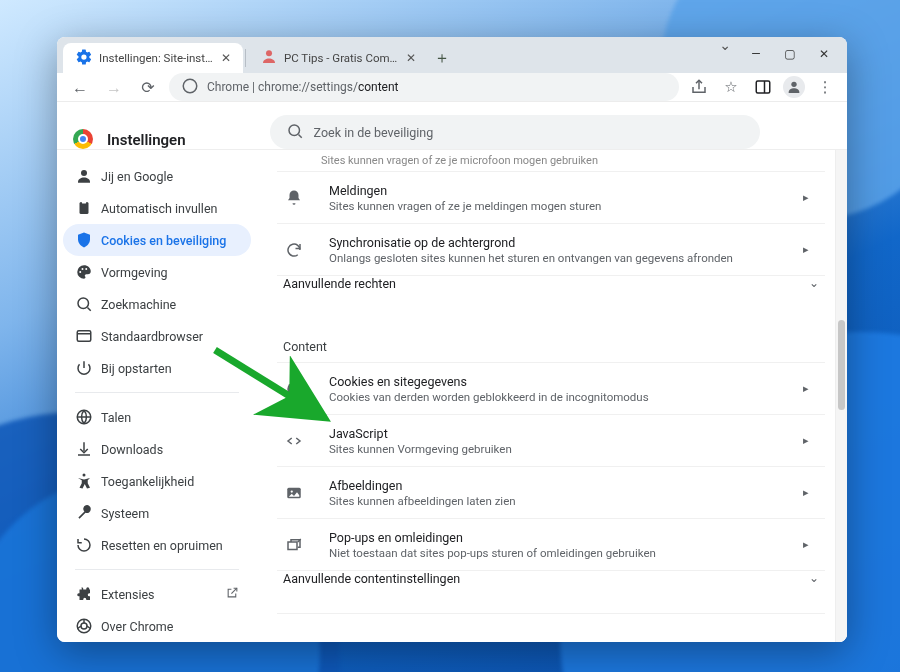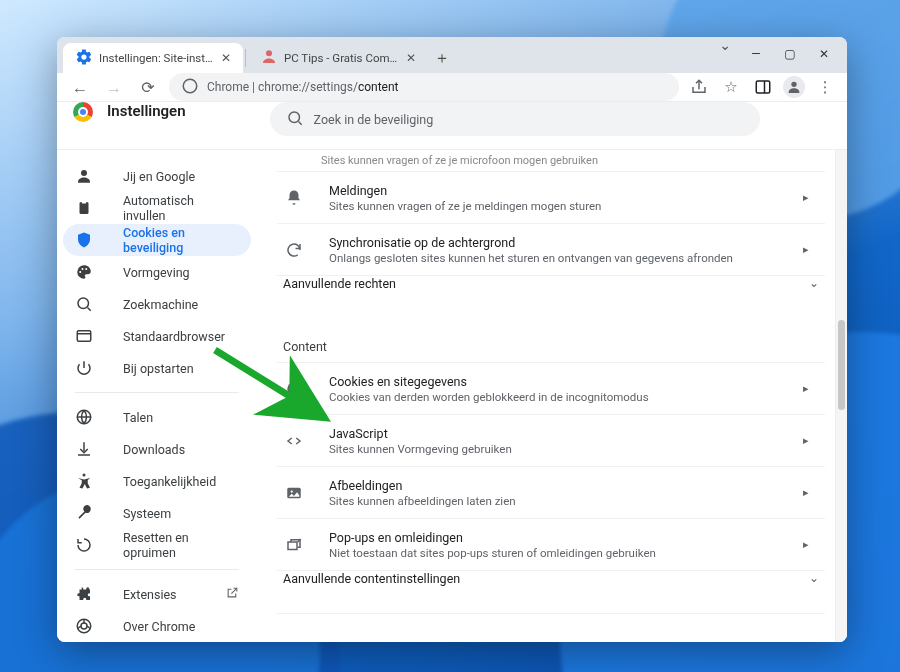--- a/index.html
+++ b/index.html
@@ -40,32 +40,32 @@
   .toolbar { display:flex; align-items:center; height:36px; background:#fff; padding:0 10px; gap:8px; border-bottom:1px solid #ececec;}
   .navbtn { width:26px; height:26px; display:flex; align-items:center; justify-content:center; color:#5f6368; font-size:16px;}
   .navbtn.disabled { color:#c5c5c5; }
   .omnibox { flex:1; display:flex; align-items:center; height:28px; background:#f1f3f4; border-radius:14px; padding:0 12px; gap:8px; font-size:12px; color:#5f6368;}
   .omnibox .addr .pref { color:#5f6368;}
   .omnibox .addr .path { color:#202124;}
   .tbicon { width:24px; height:24px; display:flex; align-items:center; justify-content:center; color:#5f6368; font-size:15px;}
   .avatar { width:22px; height:22px; border-radius:50%; background:#e8eaed; display:flex; align-items:center; justify-content:center; }
 
   .page { flex:1; display:flex; flex-direction:column; position:relative; background:#fff;}
-  .page-header { display:flex; align-items:flex-start; height:48px; padding:0 16px 0 16px; gap:14px; border-bottom:1px solid #eee;}
+  .page-header { display:flex; align-items:flex-end; height:48px; padding:0 16px 0 16px; gap:14px; border-bottom:1px solid #eee;}
   .chrome-logo { width:20px; height:20px; border-radius:50%;
     background: conic-gradient(#ea4335 0 120deg, #fbbc05 120deg 240deg, #34a853 240deg 360deg);
     position:relative;}
   .chrome-logo::after { content:""; position:absolute; inset:5px; background:#4285f4; border-radius:50%; border:2px solid #fff;}
   .page-title { font-size:15px; font-weight:600; color:#202124; }
   .search-wrap { flex:1; display:flex; justify-content:flex-start; margin-left:70px;}
   .search { display:flex; align-items:center; gap:10px; background:#f1f3f4; border-radius:18px; height:34px; padding:0 16px; width:490px; font-size:12.5px; color:#5f6368;}
 
   .content-area { flex:1; display:flex; overflow:hidden; position:relative;}
   .sidebar { width:200px; padding:10px 6px; overflow:auto;}
-  .side-item { display:flex; align-items:center; gap:30px; height:32px; padding:0 12px; border-radius:16px; font-size:12.5px; color:#3c4043;}
+  .side-item { display:flex; align-items:center; gap:8px; height:32px; padding:0 12px; border-radius:16px; font-size:12.5px; color:#3c4043;}
   .side-item.active { background:#e8f0fe; color:#1a73e8; font-weight:500;}
   .side-item .ico { width:18px; display:flex; justify-content:center; color:inherit; font-size:15px;}
   .side-sep { height:1px; background:#e8eaed; margin:8px 12px;}
   .side-item .ext { margin-left:auto; font-size:12px; color:#5f6368;}
 
   .main-pane { flex:1; position:relative; overflow:hidden;}
   .scroll { position:absolute; inset:0 12px 0 0; overflow-y:auto; padding:0 10px 20px 20px;}
   .cutoff { color:#888; font-size:11px; padding:4px 0 4px 44px;}
   .row {
     display:flex; align-items:center; gap:24px; min-height:52px; padding:8px 6px;

